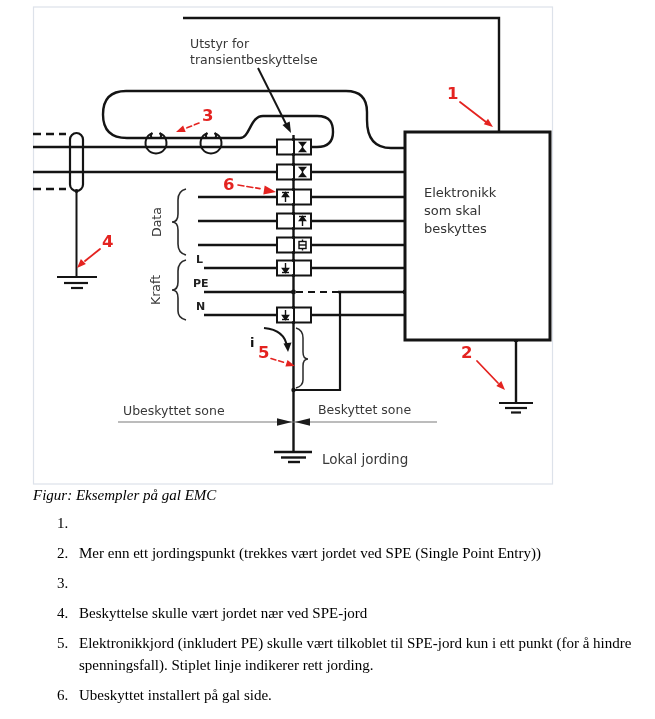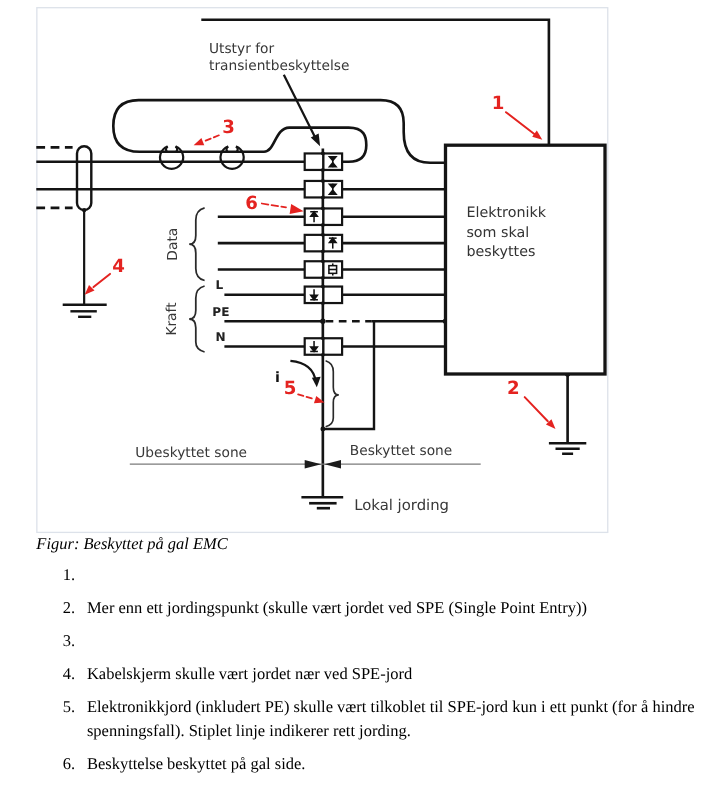--- a/index.html
+++ b/index.html
@@ -221,41 +221,41 @@
         </g>
         <g>
           <text class="callout" x="223" y="190">6</text>
           <line x1="238" y1="185" x2="260" y2="188.6" stroke="#e42320" stroke-width="1.6" stroke-dasharray="6 3"></line>
           <polygon points="276,192 263.3,194.5 264.7,185.5" fill="#e42320"></polygon>
         </g>
       </g>
     </svg>
   </div>
 
-  <div class="caption">Figur: Beskyttet på gal EMC</div>
+  <div class="caption">Figur: Eksempler på gal EMC</div>
 
   <div class="notes">
     <div class="note-row">
       <span class="note-num">1.</span>
     </div>
     <div class="note-row">
       <span class="note-num">2.</span>
-      <span class="note-txt">Mer enn ett jordingspunkt (skulle vært jordet ved SPE (Single Point Entry))</span>
+      <span class="note-txt">Mer enn ett jordingspunkt (trekkes vært jordet ved SPE (Single Point Entry))</span>
     </div>
     <div class="note-row">
       <span class="note-num">3.</span>
     </div>
     <div class="note-row">
       <span class="note-num">4.</span>
-      <span class="note-txt">Kabelskjerm skulle vært jordet nær ved SPE-jord</span>
+      <span class="note-txt">Beskyttelse skulle vært jordet nær ved SPE-jord</span>
     </div>
     <div class="note-row">
       <span class="note-num">5.</span>
       <span class="note-txt">Elektronikkjord (inkludert PE) skulle vært tilkoblet til SPE-jord kun i ett punkt (for å hindre
 spenningsfall). Stiplet linje indikerer rett jording.</span>
     </div>
     <div class="note-row">
       <span class="note-num">6.</span>
-      <span class="note-txt">Beskyttelse beskyttet på gal side.</span>
+      <span class="note-txt">Ubeskyttet installert på gal side.</span>
     </div>
   </div>
 
 </div>
 
 </body></html>

